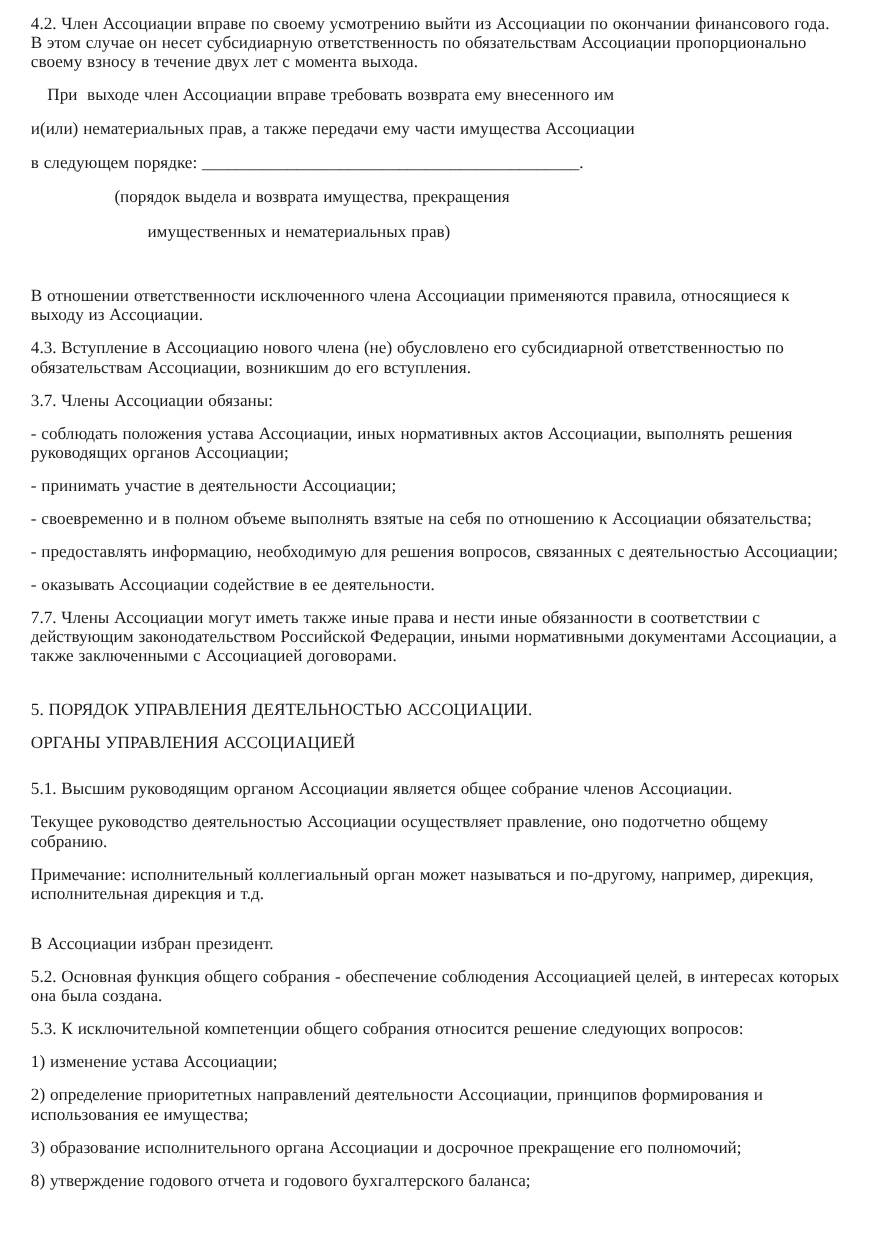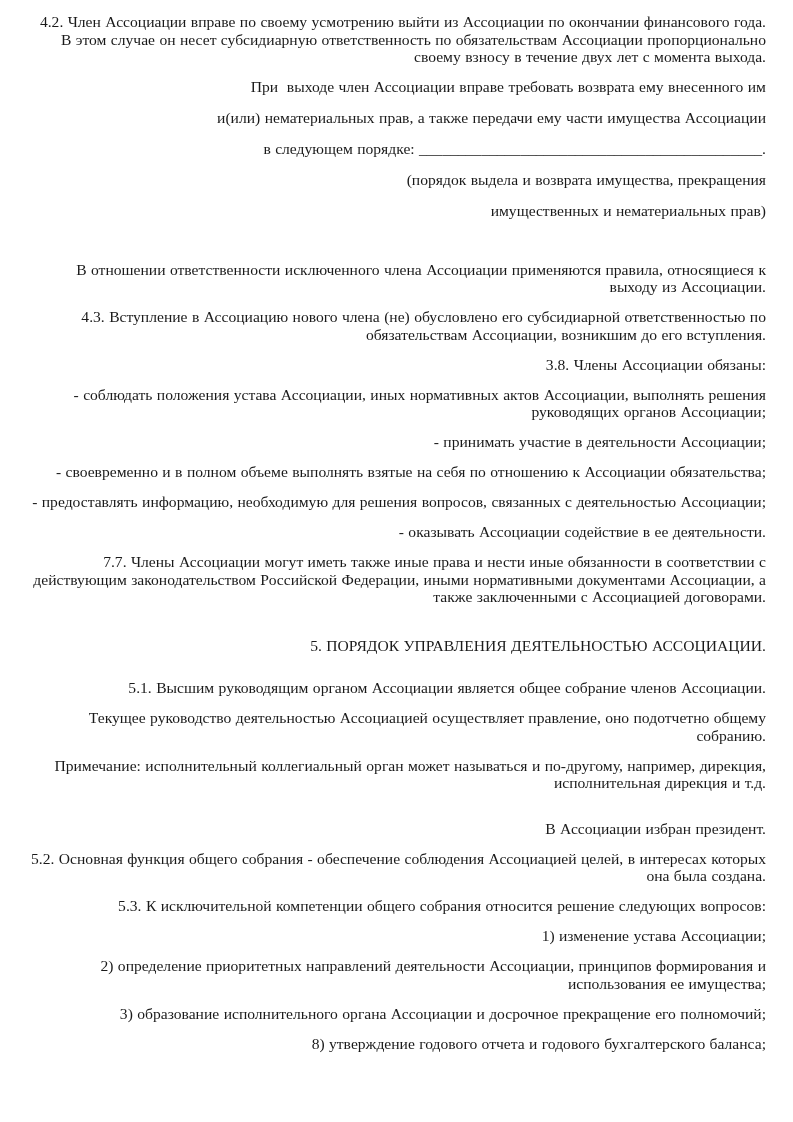--- a/index.html
+++ b/index.html
@@ -20,21 +20,21 @@
     background: #ffffff;
     font-family: "Liberation Serif", "DejaVu Serif", serif;
     font-size: 15.6px;
     line-height: 17.5px;
     color: #1a1a1a;
     text-align: left;
   }
   .doc-page p {
     margin: 0 0 12.5px 0;
     padding: 0;
-    text-align: right;
+    text-align: left;
     word-spacing: 0.5px;
   }
   
   p.fill {
     margin-bottom: 13.5px;
     white-space: pre-wrap;
   }
   p.fill-first {
     text-indent: 15px;
   }
@@ -54,34 +54,35 @@
   <p>4.2. Член Ассоциации вправе по своему усмотрению выйти из Ассоциации по окончании финансового года. В этом случае он несет субсидиарную ответственность по обязательствам Ассоциации пропорционально своему взносу в течение двух лет с момента выхода.</p>
 
   <p class="fill fill-first">При  выходе член Ассоциации вправе требовать возврата ему внесенного им</p>
   <p class="fill">и(или) нематериальных прав, а также передачи ему части имущества Ассоциации</p>
   <p class="fill">в следующем порядке: ____________________________________________.</p>
   <p class="fill caption-1">(порядок выдела и возврата имущества, прекращения</p>
   <p class="fill caption-2">имущественных и нематериальных прав)</p>
 
   <p class="gap-a">В отношении ответственности исключенного члена Ассоциации применяются правила, относящиеся к выходу из Ассоциации.</p>
   <p>4.3. Вступление в Ассоциацию нового члена (не) обусловлено его субсидиарной ответственностью по обязательствам Ассоциации, возникшим до его вступления.</p>
-  <p>3.8. Члены Ассоциации обязаны:</p>
+  <p>3.7. Члены Ассоциации обязаны:</p>
 
   <p>- соблюдать положения устава Ассоциации, иных нормативных актов Ассоциации, выполнять решения руководящих органов Ассоциации;</p>
   <p>- принимать участие в деятельности Ассоциации;</p>
   <p>- своевременно и в полном объеме выполнять взятые на себя по отношению к Ассоциации обязательства;</p>
   <p>- предоставлять информацию, необходимую для решения вопросов, связанных с деятельностью Ассоциации;</p>
   <p>- оказывать Ассоциации содействие в ее деятельности.</p>
 
   <p>7.7. Члены Ассоциации могут иметь также иные права и нести иные обязанности в соответствии с действующим законодательством Российской Федерации, иными нормативными документами Ассоциации, а также заключенными с Ассоциацией договорами.</p>
 
   <p class="gap-b">5. ПОРЯДОК УПРАВЛЕНИЯ ДЕЯТЕЛЬНОСТЬЮ АССОЦИАЦИИ.</p>
+  <p>ОРГАНЫ УПРАВЛЕНИЯ АССОЦИАЦИЕЙ</p>
 
   <p class="gap-c">5.1. Высшим руководящим органом Ассоциации является общее собрание членов Ассоциации.</p>
-  <p>Текущее руководство деятельностью Ассоциацией осуществляет правление, оно подотчетно общему собранию.</p>
+  <p>Текущее руководство деятельностью Ассоциации осуществляет правление, оно подотчетно общему собранию.</p>
   <p>Примечание: исполнительный коллегиальный орган может называться и по-другому, например, дирекция, исполнительная дирекция и т.д.</p>
 
   <p class="gap-d">В Ассоциации избран президент.</p>
   <p>5.2. Основная функция общего собрания - обеспечение соблюдения Ассоциацией целей, в интересах которых она была создана.</p>
   <p>5.3. К исключительной компетенции общего собрания относится решение следующих вопросов:</p>
 
   <p>1) изменение устава Ассоциации;</p>
   <p>2) определение приоритетных направлений деятельности Ассоциации, принципов формирования и использования ее имущества;</p>
   <p>3) образование исполнительного органа Ассоциации и досрочное прекращение его полномочий;</p>
   <p>8) утверждение годового отчета и годового бухгалтерского баланса;</p>

